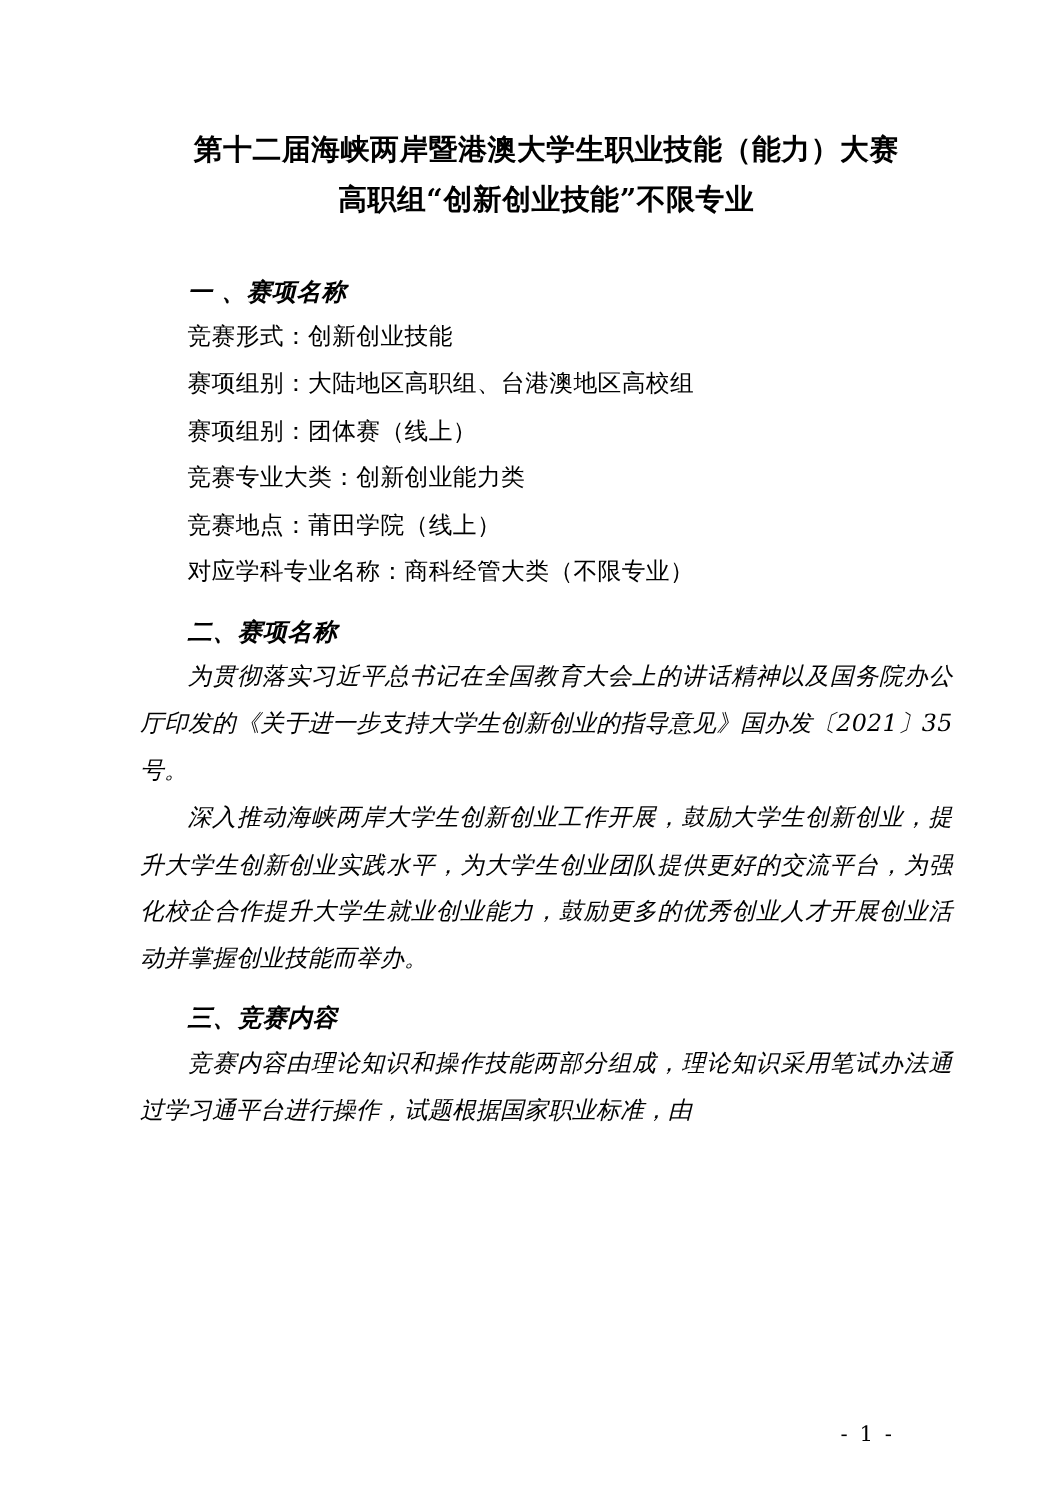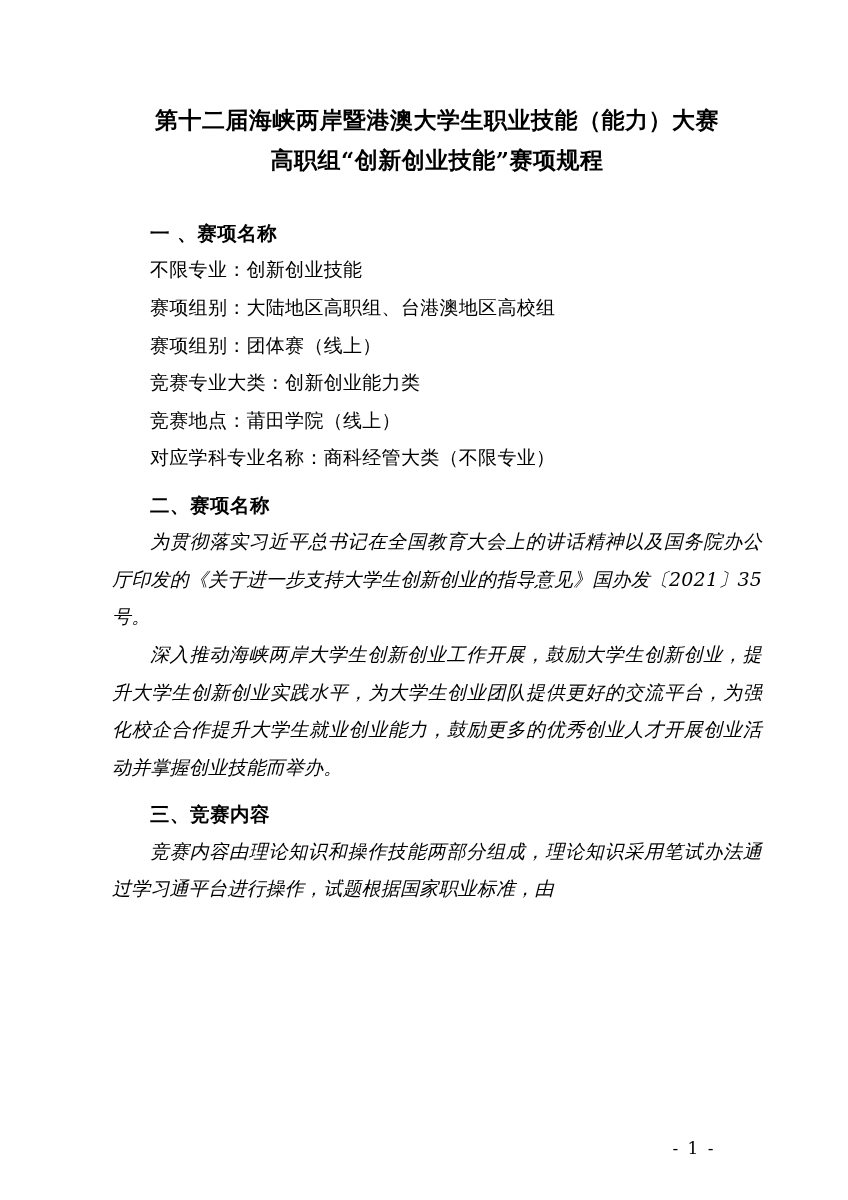--- a/index.html
+++ b/index.html
@@ -35,20 +35,21 @@
   .title-line {
     display: block;
   }
   .section-heading {
     font-size: 19.5px;
     font-weight: bold;
     line-height: 1.55;
     margin: 14px 0 2px 0;
     text-indent: 38px;
     letter-spacing: 0.5px;
+    font-style: italic;
   }
   .section-heading.first {
     margin-top: 40px;
   }
   .info-line {
     font-size: 19px;
     line-height: 1.98;
     text-indent: 38px;
     letter-spacing: 0.3px;
     margin: 0;
@@ -79,26 +80,26 @@
     display: inline-block;
   }
 </style>
 </head>
 <body>
 
 <div class="page">
 
   <h1 class="doc-title">
     <span class="title-line">第十二届海峡两岸暨港澳大学生职业技能（能力）大赛</span>
-    <span class="title-line">高职组“创新创业技能”赛项规程</span>
+    <span class="title-line">高职组“创新创业技能”不限专业</span>
   </h1>
 
   <h2 class="section-heading first">一 、赛项名称</h2>
 
-  <p class="info-line">不限专业：创新创业技能</p>
+  <p class="info-line">竞赛形式：创新创业技能</p>
   <p class="info-line">赛项组别：大陆地区高职组、台港澳地区高校组</p>
   <p class="info-line">赛项组别：团体赛（线上）</p>
   <p class="info-line">竞赛专业大类：创新创业能力类</p>
   <p class="info-line">竞赛地点：莆田学院（线上）</p>
   <p class="info-line">对应学科专业名称：商科经管大类（不限专业）</p>
 
   <h2 class="section-heading">二、赛项名称</h2>
   <p class="para">为贯彻落实习近平总书记在全国教育大会上的讲话精神以及国务院办公厅印发的《关于进一步支持大学生创新创业的指导意见》国办发〔2021〕35号。</p>
   <p class="para">深入推动海峡两岸大学生创新创业工作开展，鼓励大学生创新创业，提升大学生创新创业实践水平，为大学生创业团队提供更好的交流平台，为强化校企合作提升大学生就业创业能力，鼓励更多的优秀创业人才开展创业活动并掌握创业技能而举办。</p>
 

